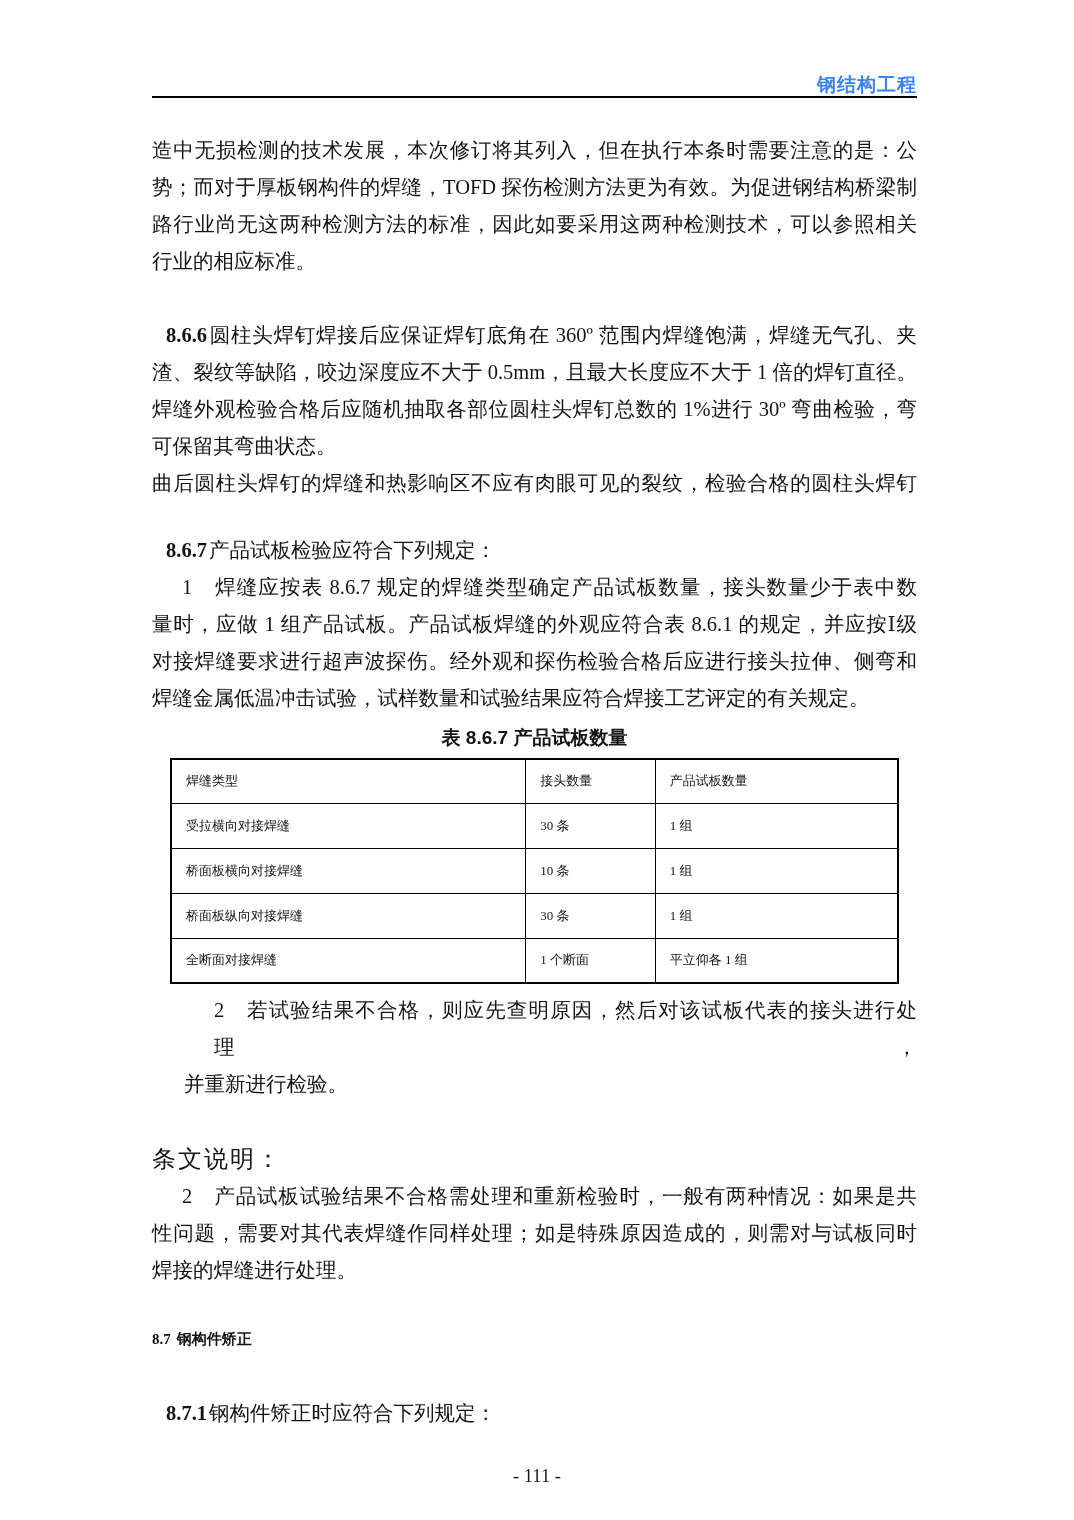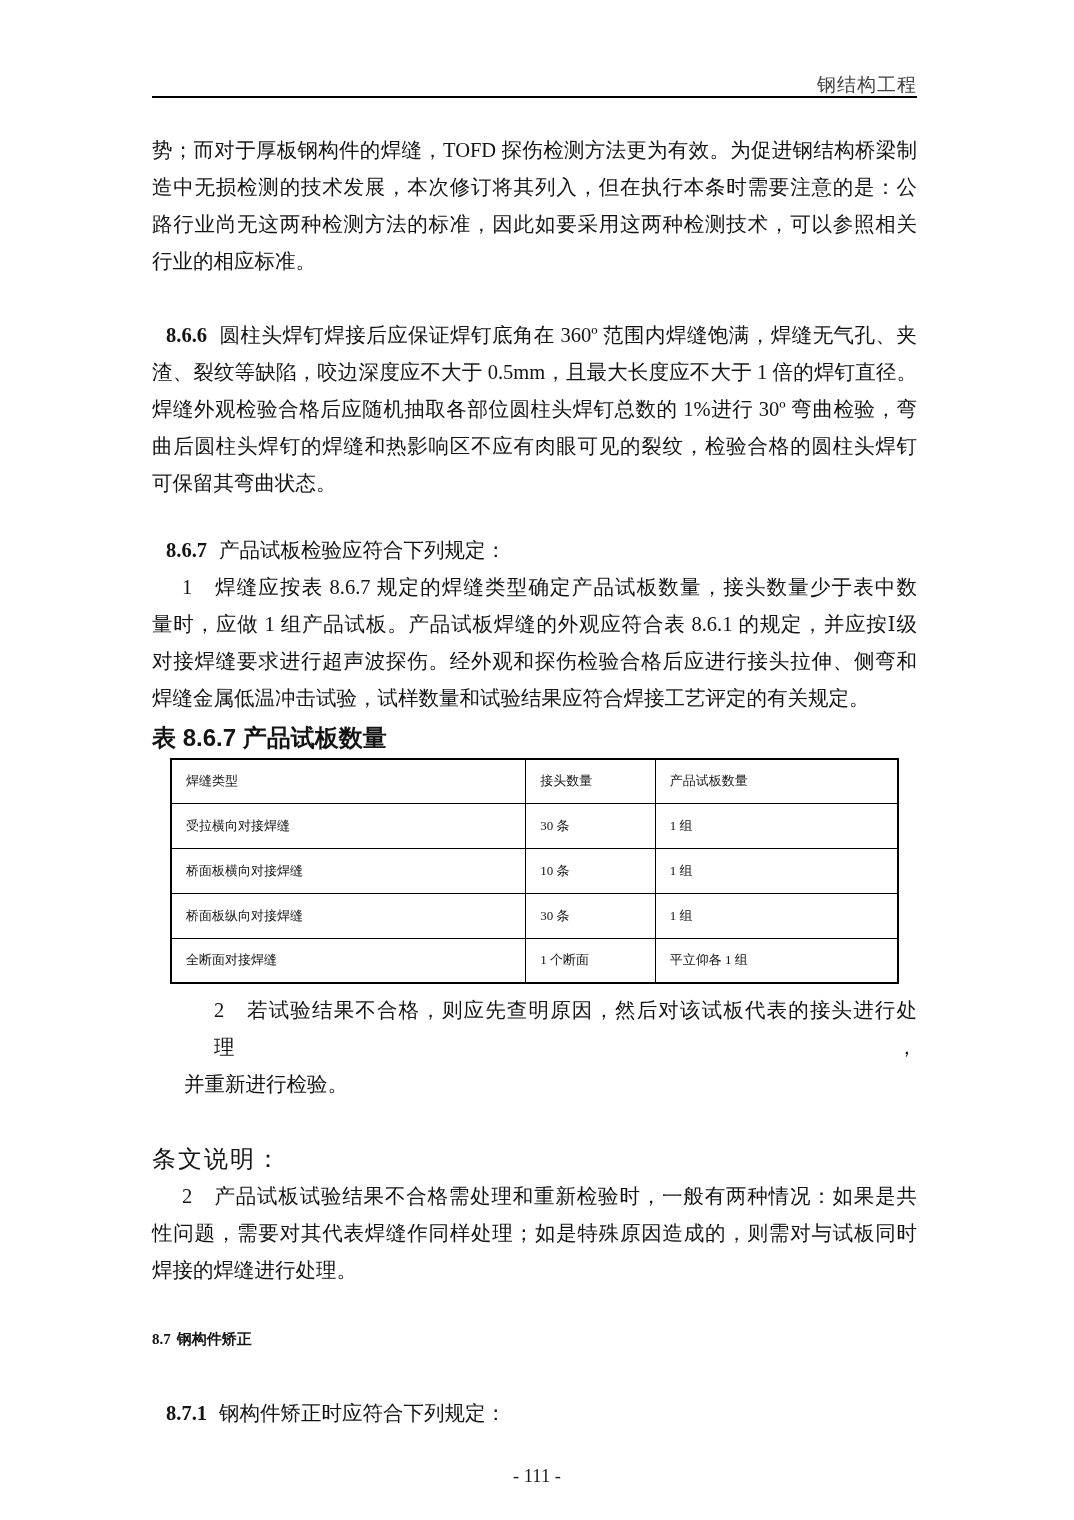--- a/index.html
+++ b/index.html
@@ -13,50 +13,51 @@
     font-family: "Liberation Serif", "DejaVu Serif", serif;
     overflow: hidden;
   }
   .pg-header {
     position: absolute;
     top: 72px; left: 152px;
     width: 765px;
     text-align: right;
     font-size: 19px;
     letter-spacing: 1px;
-    color: #404040;
+    color: #3b82f6;
+    font-weight: bold;
   }
   .rule {
     position: absolute;
     top: 96px; left: 152px;
     width: 765px;
     border-top: 2px solid #000000;
   }
   .content {
     position: absolute;
     top: 122px; left: 152px;
     width: 765px;
     font-size: 20.5px;
     line-height: 37px;
   }
   .line { min-height: 37px; }
   .jl { text-align: justify; text-align-last: justify; }
   .ll { text-align: left; text-align-last: left; }
   .ind1 { padding-left: 14px; }
   .ind2 { padding-left: 30px; }
-  .num { font-weight: bold; margin-right: 12px; }
+  .num { font-weight: bold; margin-right: 2px; }
   .p1     { margin-top: 10px; }
   .s866   { margin-top: 37px; }
   .s867h  { margin-top: 30px; }
   .tbl-title {
     margin-top: 6px;
-    text-align: left;
+    text-align: center;
     font-family: "Liberation Sans", "DejaVu Sans", sans-serif;
     font-weight: bold;
-    font-size: 24px;
+    font-size: 19px;
     line-height: 30px;
   }
   table.t867 {
     margin: 5px 18px 0 18px;
     width: calc(100% - 36px);
     border-collapse: collapse;
     border: 2.5px solid #000000;
     font-size: 13px;
   }
   table.t867 th, table.t867 td {
@@ -101,32 +102,32 @@
 <div class="page">
 
   <div class="pg-header">
     <span>钢结构工程</span>
   </div>
   <div class="rule"></div>
 
   <div class="content">
 
     <div class="para p1">
+      <div class="line jl">造中无损检测的技术发展，本次修订将其列入，但在执行本条时需要注意的是：公</div>
       <div class="line jl">势；而对于厚板钢构件的焊缝，TOFD 探伤检测方法更为有效。为促进钢结构桥梁制</div>
-      <div class="line jl">造中无损检测的技术发展，本次修订将其列入，但在执行本条时需要注意的是：公</div>
       <div class="line jl">路行业尚无这两种检测方法的标准，因此如要采用这两种检测技术，可以参照相关</div>
       <div class="line ll">行业的相应标准。</div>
     </div>
 
     <div class="para s866">
       <div class="line jl ind1"><span class="num">8.6.6</span><span>圆柱头焊钉焊接后应保证焊钉底角在 360º 范围内焊缝饱满，焊缝无气孔、夹</span></div>
       <div class="line jl">渣、裂纹等缺陷，咬边深度应不大于 0.5mm，且最大长度应不大于 1 倍的焊钉直径。</div>
       <div class="line jl">焊缝外观检验合格后应随机抽取各部位圆柱头焊钉总数的 1%进行 30º 弯曲检验，弯</div>
+      <div class="line ll">可保留其弯曲状态。</div>
       <div class="line jl">曲后圆柱头焊钉的焊缝和热影响区不应有肉眼可见的裂纹，检验合格的圆柱头焊钉</div>
-      <div class="line ll">可保留其弯曲状态。</div>
     </div>
 
     <div class="para s867h">
       <div class="line ll ind1"><span class="num">8.6.7</span><span>产品试板检验应符合下列规定：</span></div>
     </div>
 
     <div class="para">
       <div class="line jl ind2">1　焊缝应按表 8.6.7 规定的焊缝类型确定产品试板数量，接头数量少于表中数</div>
       <div class="line jl">量时，应做 1 组产品试板。产品试板焊缝的外观应符合表 8.6.1 的规定，并应按Ⅰ级</div>
       <div class="line jl">对接焊缝要求进行超声波探伤。经外观和探伤检验合格后应进行接头拉伸、侧弯和</div>

